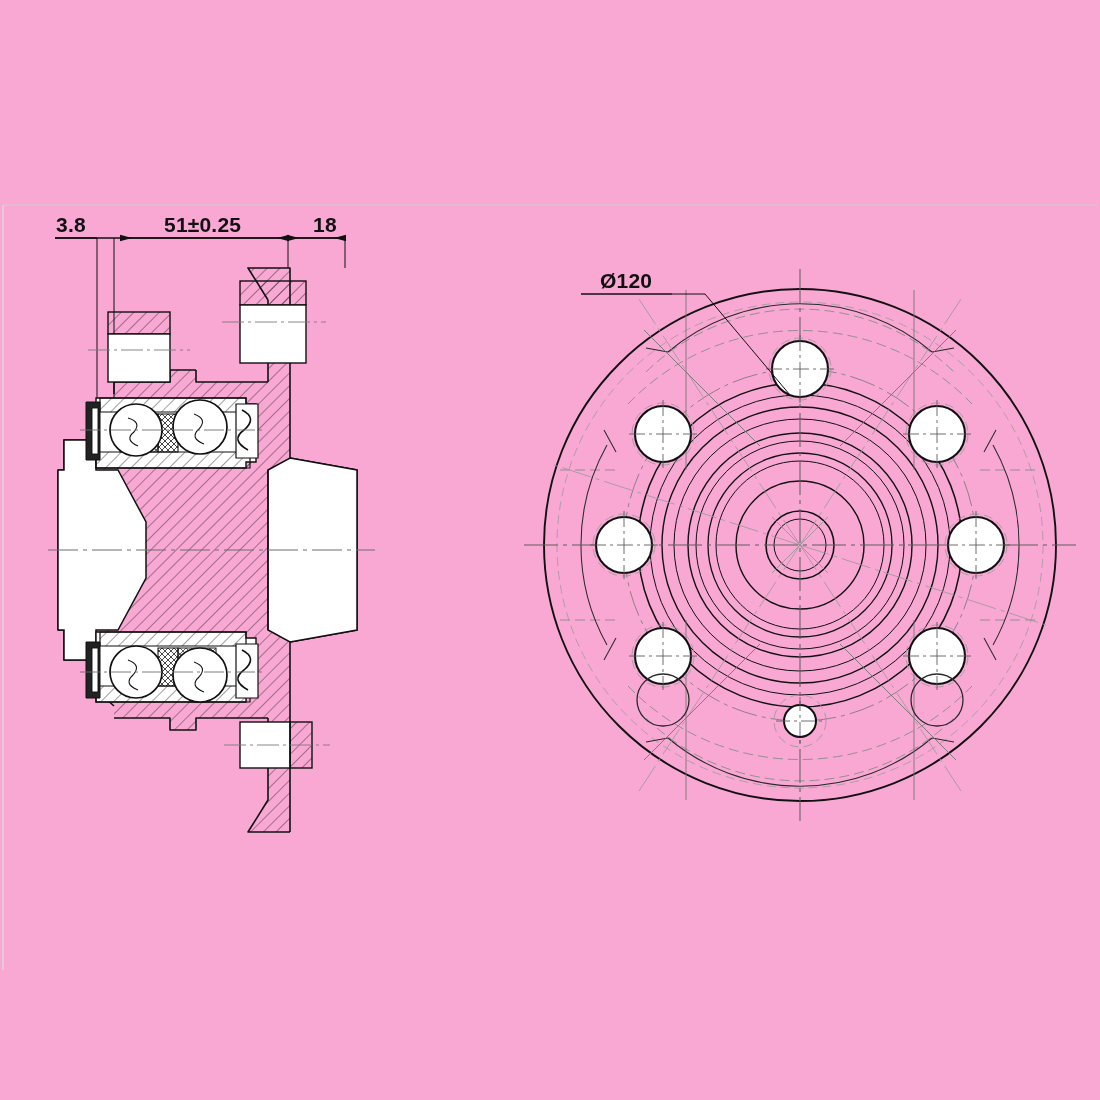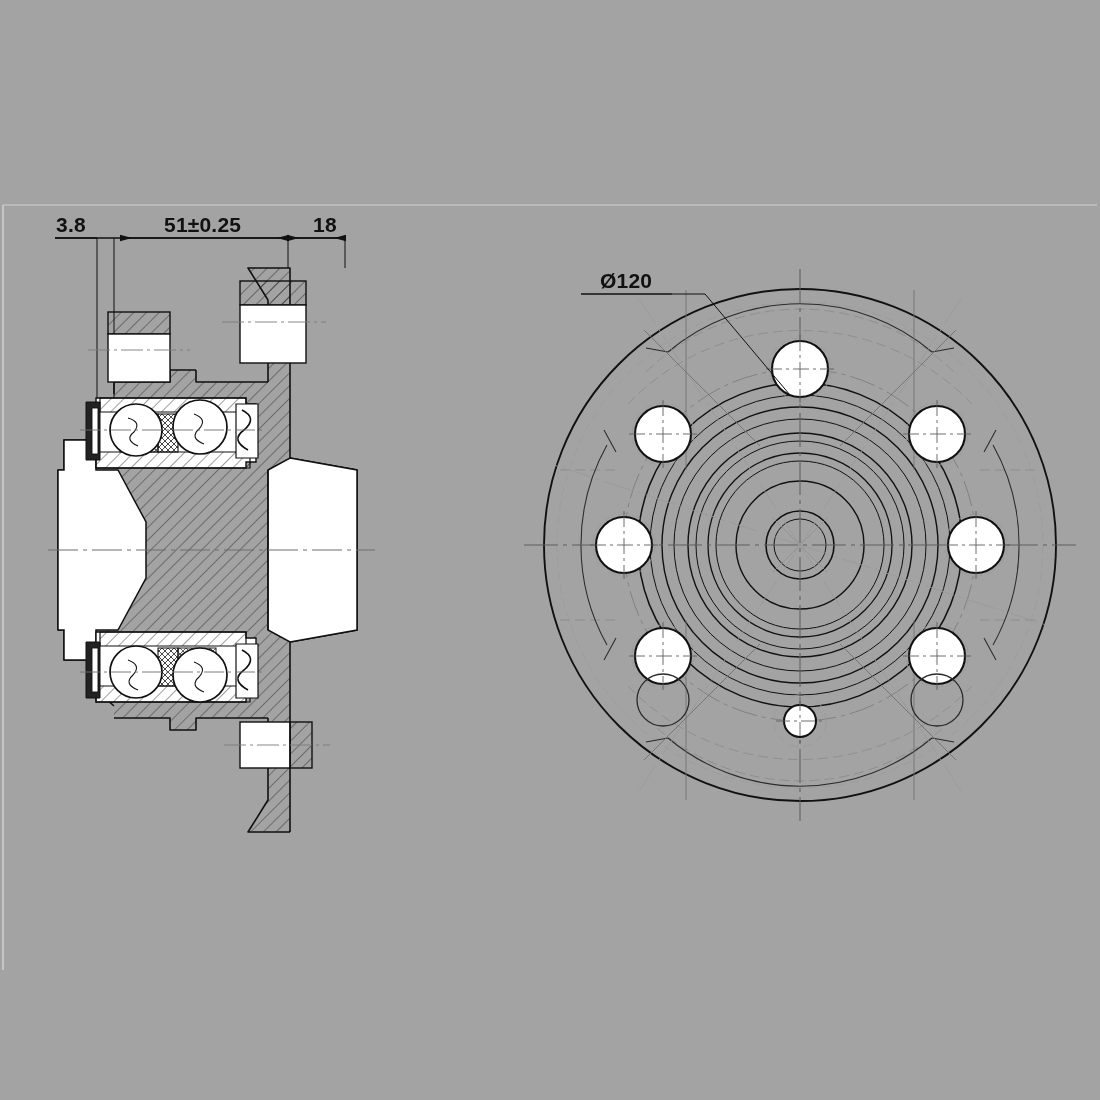--- a/index.html
+++ b/index.html
@@ -1,18 +1,18 @@
 <!DOCTYPE html>
 <html><head>
 <meta charset="utf-8">
 <style>
   html,body{margin:0;padding:0;background:#ffffff;}
   body{width:1100px;height:1100px;overflow:hidden;
        font-family:"Liberation Sans", sans-serif;}
-  #sheet{position:relative;width:1100px;height:1100px;background:#a3a3a3;}
+  #sheet{position:relative;width:1100px;height:1100px;background:#f9a8d4;}
   svg{display:block;}
   .dimtext{font-family:"Liberation Sans", sans-serif;font-weight:bold;
            font-size:21px;fill:#111;letter-spacing:.2px;}
 </style>
 </head>
 <body>
 
 <div id="sheet">
 <svg width="1100" height="1100" viewBox="0 0 1100 1100">
 

